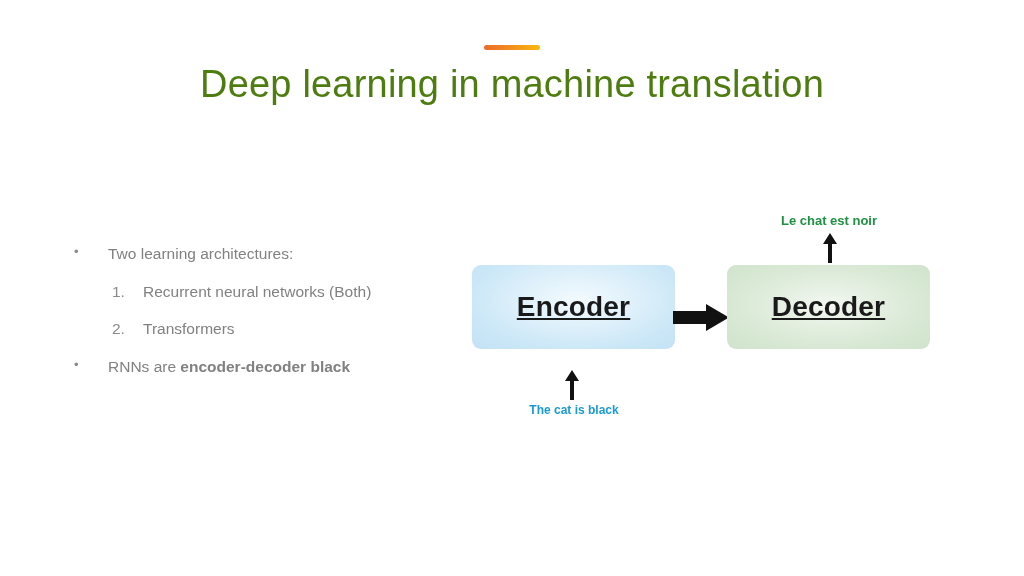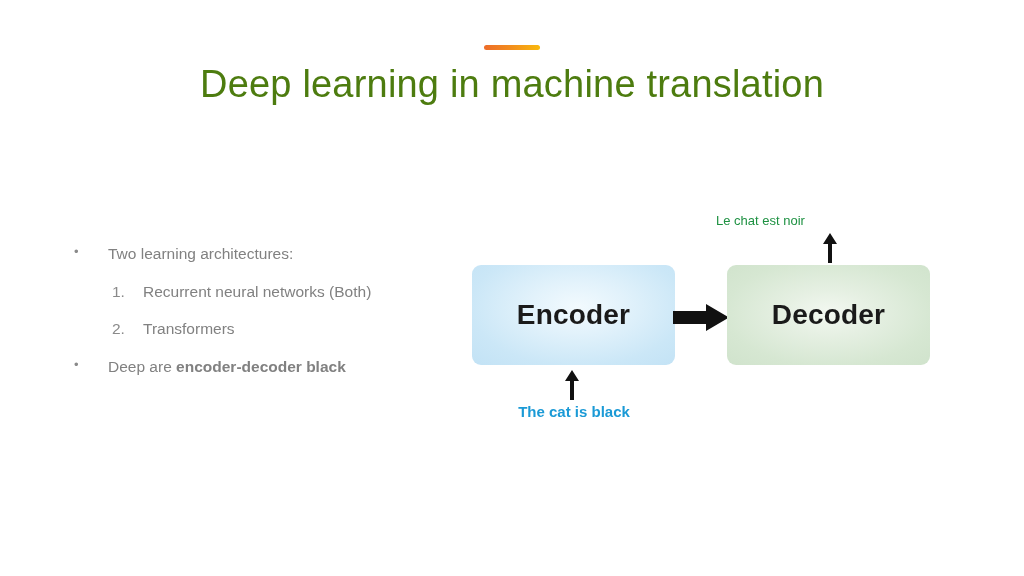--- a/index.html
+++ b/index.html
@@ -74,29 +74,30 @@
     position: absolute;
     left: 460px;
     top: 200px;
     width: 500px;
     height: 235px;
   }
   .proc-box {
     position: absolute;
     top: 65px;
     width: 203px;
-    height: 100px;
+    height: 84px;
     border-radius: 9px;
     display: flex;
     align-items: center;
     justify-content: center;
     font-size: 28px;
     font-weight: 600;
     color: #1a1a1a;
     letter-spacing: 0.2px;
+    text-decoration: underline;
   }
   #encoder-box {
     left: 12px;
     background: radial-gradient(ellipse at 52% 42%, #f2fafe 0%, #e2f2fb 32%, #cbe7f7 72%, #c2e2f5 100%);
   }
   #decoder-box {
     left: 267px;
     width: 203px;
     background: radial-gradient(ellipse at 50% 48%, #f3f8f1 0%, #e6f0e3 30%, #d6e7d2 72%, #d0e3cc 100%);
     justify-content: center;
@@ -127,32 +128,33 @@
     width: 16px;
     height: 30px;
   }
 
   #input-label {
     position: absolute;
     left: 0;
     top: 203px;
     width: 228px;
     text-align: center;
-    font-size: 15px;
+    font-size: 12px;
     font-weight: 700;
     color: #1B9AD6;
     white-space: nowrap;
   }
   #output-label {
     position: absolute;
     left: 256px;
     top: 13px;
     width: 226px;
+    text-align: center;
     font-size: 13px;
-    font-weight: 400;
+    font-weight: 700;
     color: #1E9142;
     white-space: nowrap;
   }
 </style>
 </head>
 <body>
 
 <div id="accent-bar"></div>
 <div id="page-title">Deep learning in machine translation</div>
 
@@ -168,21 +170,21 @@
     <span class="bullet-text">Recurrent neural networks (Both)</span>
   </div>
 
   <div class="bullet-row lvl2">
     <span class="bullet-marker">2.</span>
     <span class="bullet-text">Transformers</span>
   </div>
 
   <div class="bullet-row lvl1">
     <span class="bullet-marker">•</span>
-    <span class="bullet-text">Deep are </span><b>encoder-decoder black</b>
+    <span class="bullet-text">RNNs are </span><b>encoder-decoder black</b>
   </div>
 
 </div>
 
 <div id="diagram">
 
   <div id="output-label">Le chat est noir</div>
 
   <div id="output-arrow">
     <svg width="16" height="30" viewBox="0 0 16 30" xmlns="http://www.w3.org/2000/svg">

